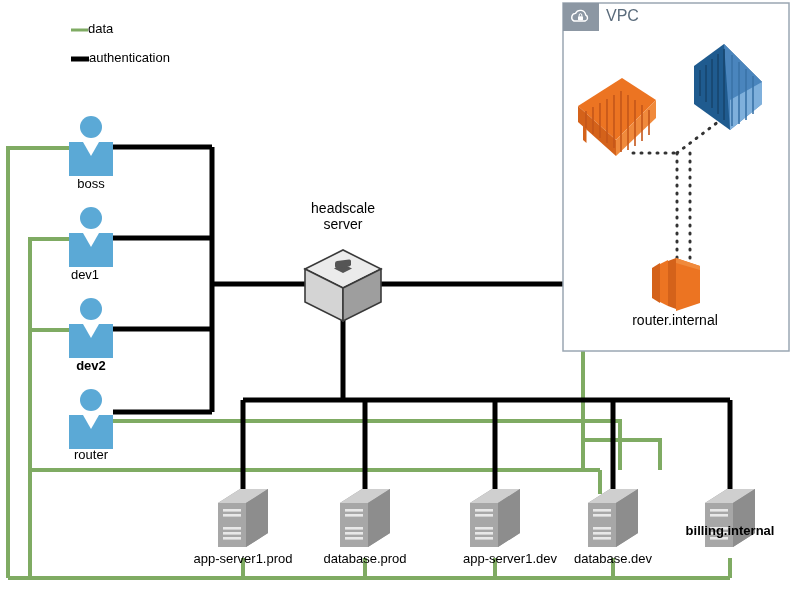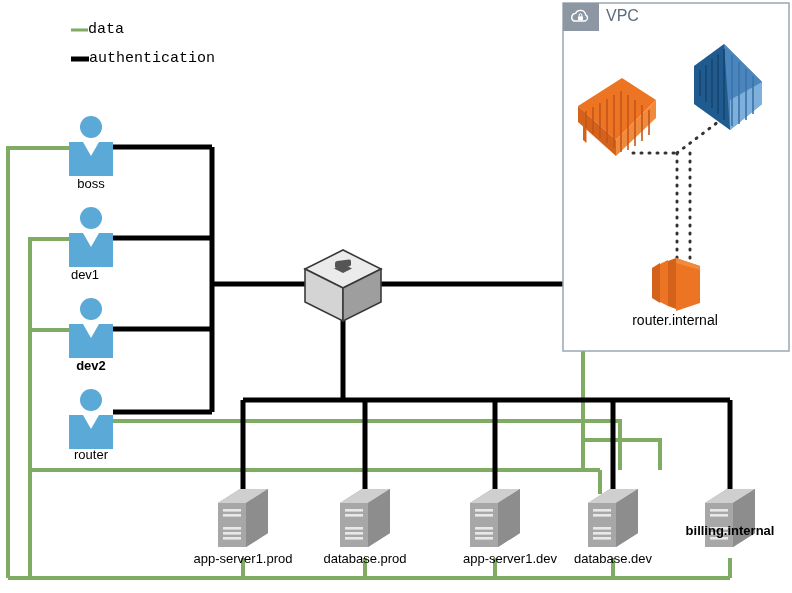--- a/index.html
+++ b/index.html
@@ -19,22 +19,22 @@
   }
   svg.diagram {
     position: absolute;
     left: 0;
     top: 0;
     width: 792px;
     height: 593px;
   }
   .legend-lbl {
     position: absolute;
-    font-family: Liberation Mono, monospace;
-    font-size: 15px;
+    font-family: Liberation Sans, sans-serif;
+    font-size: 13px;
     color: #000000;
     white-space: nowrap;
   }
   .vpc-title {
     position: absolute;
     font-family: "Liberation Sans", sans-serif;
     font-size: 16px;
     color: #5a6b7b;
     white-space: nowrap;
   }
@@ -229,20 +229,24 @@
   <div class="legend-lbl" style="left:88px; top:21px;">data</div>
   <div class="legend-lbl" style="left:89px; top:50px;">authentication</div>
 
   <div class="vpc-title" style="left:606px; top:7px;">VPC</div>
 
   <div class="node-lbl" style="left:91px; top:176px;">boss</div>
   <div class="node-lbl" style="left:85px; top:267px;text-align:right;">dev1</div>
   <div class="node-lbl" style="left:91px; top:358px;font-weight:bold;">dev2</div>
   <div class="node-lbl" style="left:91px; top:447px;">router</div>
 
+  <div class="node-lbl two-line" style="left:343px; top:200px; font-size:14px;">
+    <div>headscale</div>
+    <div>server</div>
+  </div>
 
   <div class="node-lbl" style="left:675px; top:312px; font-size:14px;">router.internal</div>
 
   <div class="node-lbl" style="left:243px; top:551px;">app-server1.prod</div>
   <div class="node-lbl" style="left:365px; top:551px;">database.prod</div>
   <div class="node-lbl" style="left:510px; top:551px;">app-server1.dev</div>
   <div class="node-lbl" style="left:613px; top:551px;">database.dev</div>
   <div class="node-lbl" style="left:730px; top:523px;font-weight:bold;">billing.internal</div>
 
 </div>

